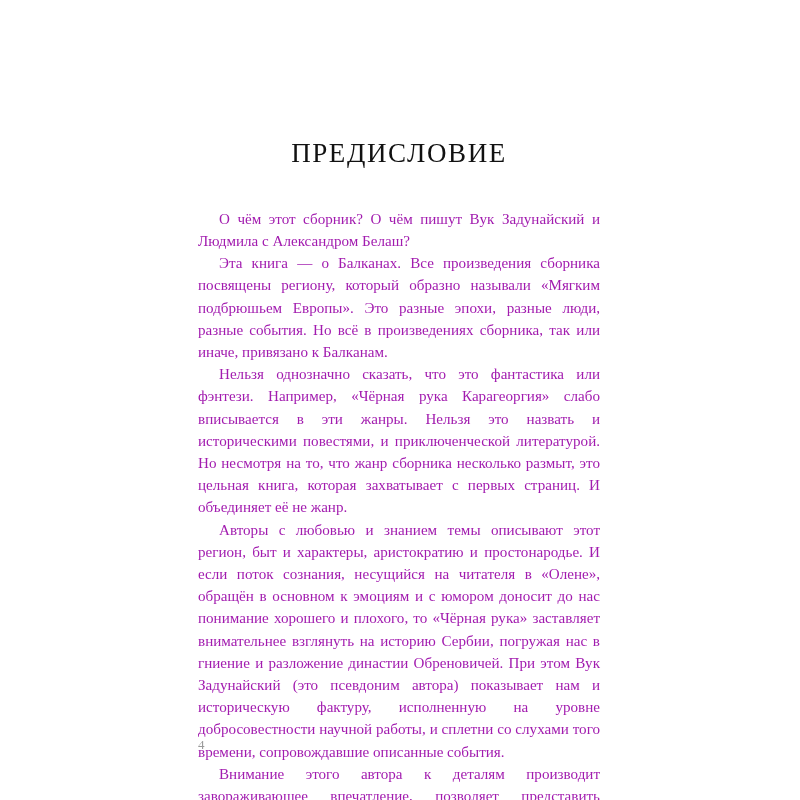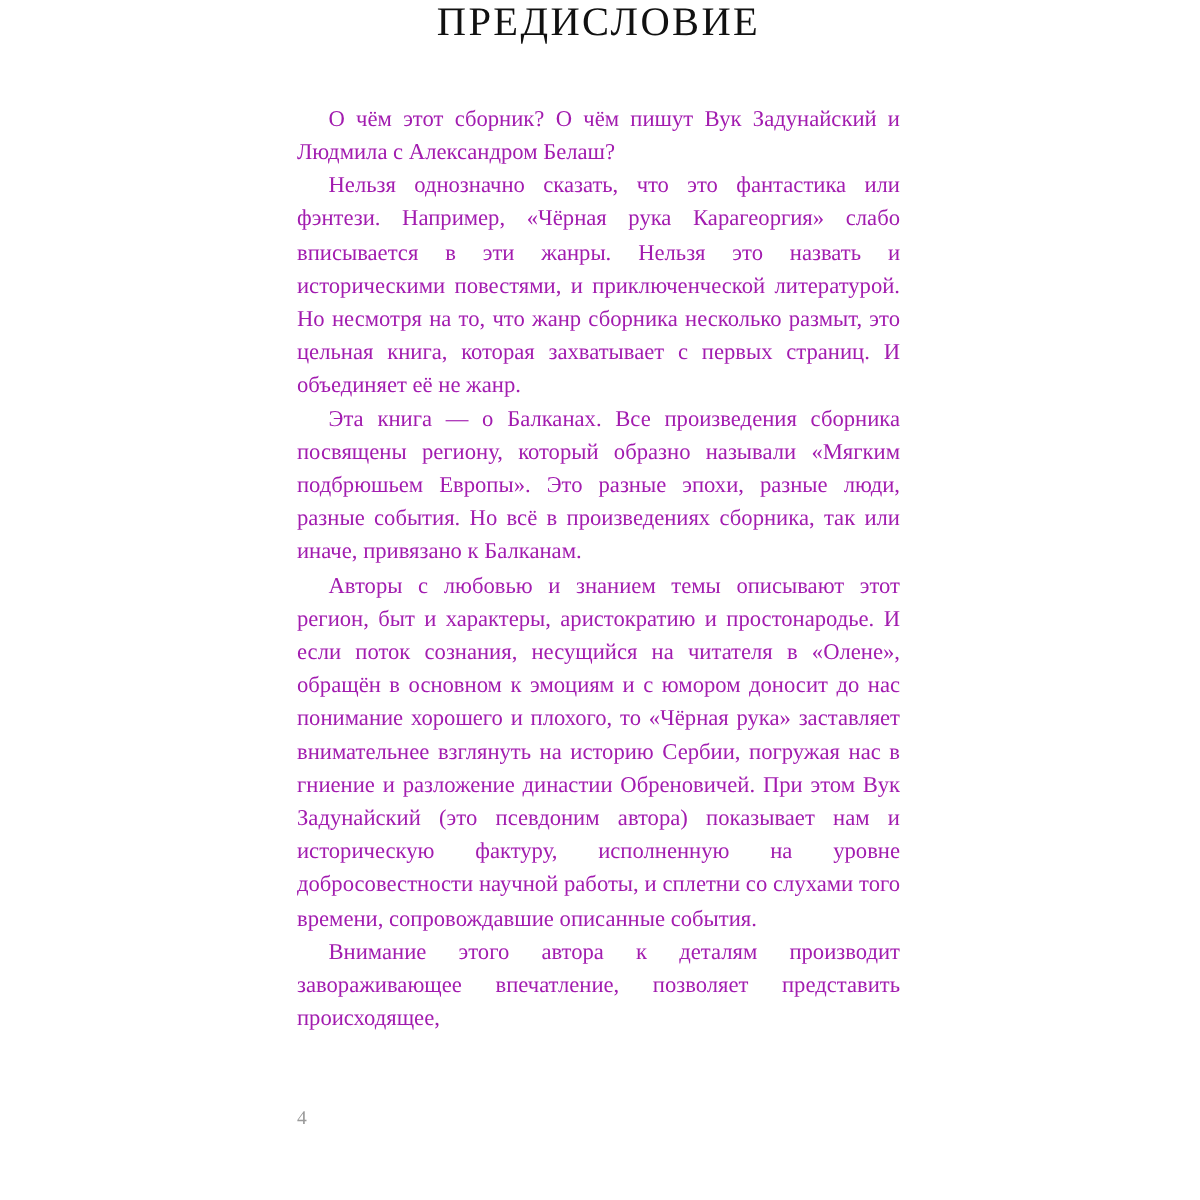--- a/index.html
+++ b/index.html
@@ -31,20 +31,21 @@
   }
 
   .chapter-title {
     font-family: "Liberation Serif", "DejaVu Serif", serif;
     font-size: 27px;
     font-weight: 400;
     letter-spacing: 1.6px;
     text-align: center;
     color: #111111;
     margin: 0;
+    padding-top: 139px;
     line-height: 1.1;
     white-space: nowrap;
   }
 
   .body-copy {
     margin-top: 39px;
   }
 
   .body-copy p {
     margin: 0;
@@ -72,22 +73,22 @@
 <body>
 
 <div class="page">
 
   <div class="text-column">
 
     <h1 class="chapter-title">ПРЕДИСЛОВИЕ</h1>
 
     <div class="body-copy">
       <p>О чём этот сборник? О чём пишут Вук Задунайский и Людмила с Александром Белаш?</p>
+      <p>Эта книга — о Балканах. Все произведения сборника посвящены региону, который образно называли «Мягким подбрюшьем Европы». Это разные эпохи, разные люди, разные события. Но всё в произведениях сборника, так или иначе, привязано к Балканам.</p>
       <p>Нельзя однозначно сказать, что это фантастика или фэнтези. Например, «Чёрная рука Карагеоргия» слабо вписывается в эти жанры. Нельзя это назвать и историческими повестями, и приключенческой литературой. Но несмотря на то, что жанр сборника несколько размыт, это цельная книга, которая захватывает с первых страниц. И объединяет её не жанр.</p>
-      <p>Эта книга — о Балканах. Все произведения сборника посвящены региону, который образно называли «Мягким подбрюшьем Европы». Это разные эпохи, разные люди, разные события. Но всё в произведениях сборника, так или иначе, привязано к Балканам.</p>
       <p>Авторы с любовью и знанием темы описывают этот регион, быт и характеры, аристократию и простонародье. И если поток сознания, несущийся на читателя в «Олене», обращён в основном к эмоциям и с юмором доносит до нас понимание хорошего и плохого, то «Чёрная рука» заставляет внимательнее взглянуть на историю Сербии, погружая нас в гниение и разложение династии Обреновичей. При этом Вук Задунайский (это псевдоним автора) показывает нам и историческую фактуру, исполненную на уровне добросовестности научной работы, и сплетни со слухами того времени, сопровождавшие описанные события.</p>
       <p>Внимание этого автора к деталям производит завораживающее впечатление, позволяет представить происходящее,</p>
     </div>
 
   </div>
 
   <div class="page-number">4</div>
 
 </div>
 

